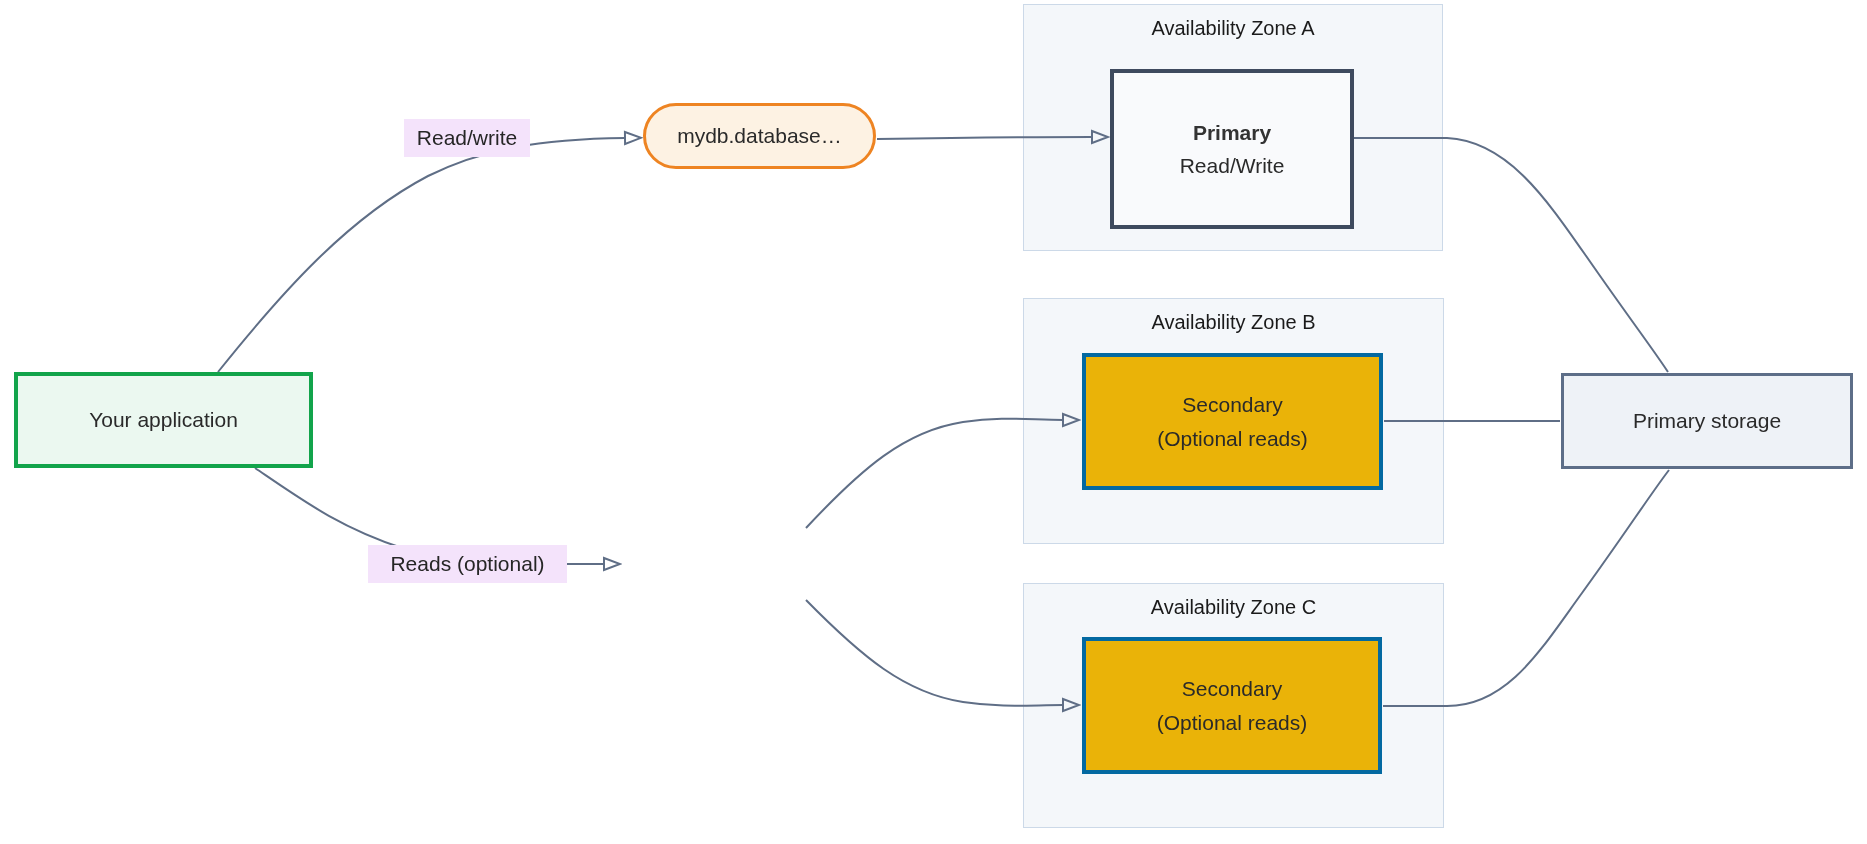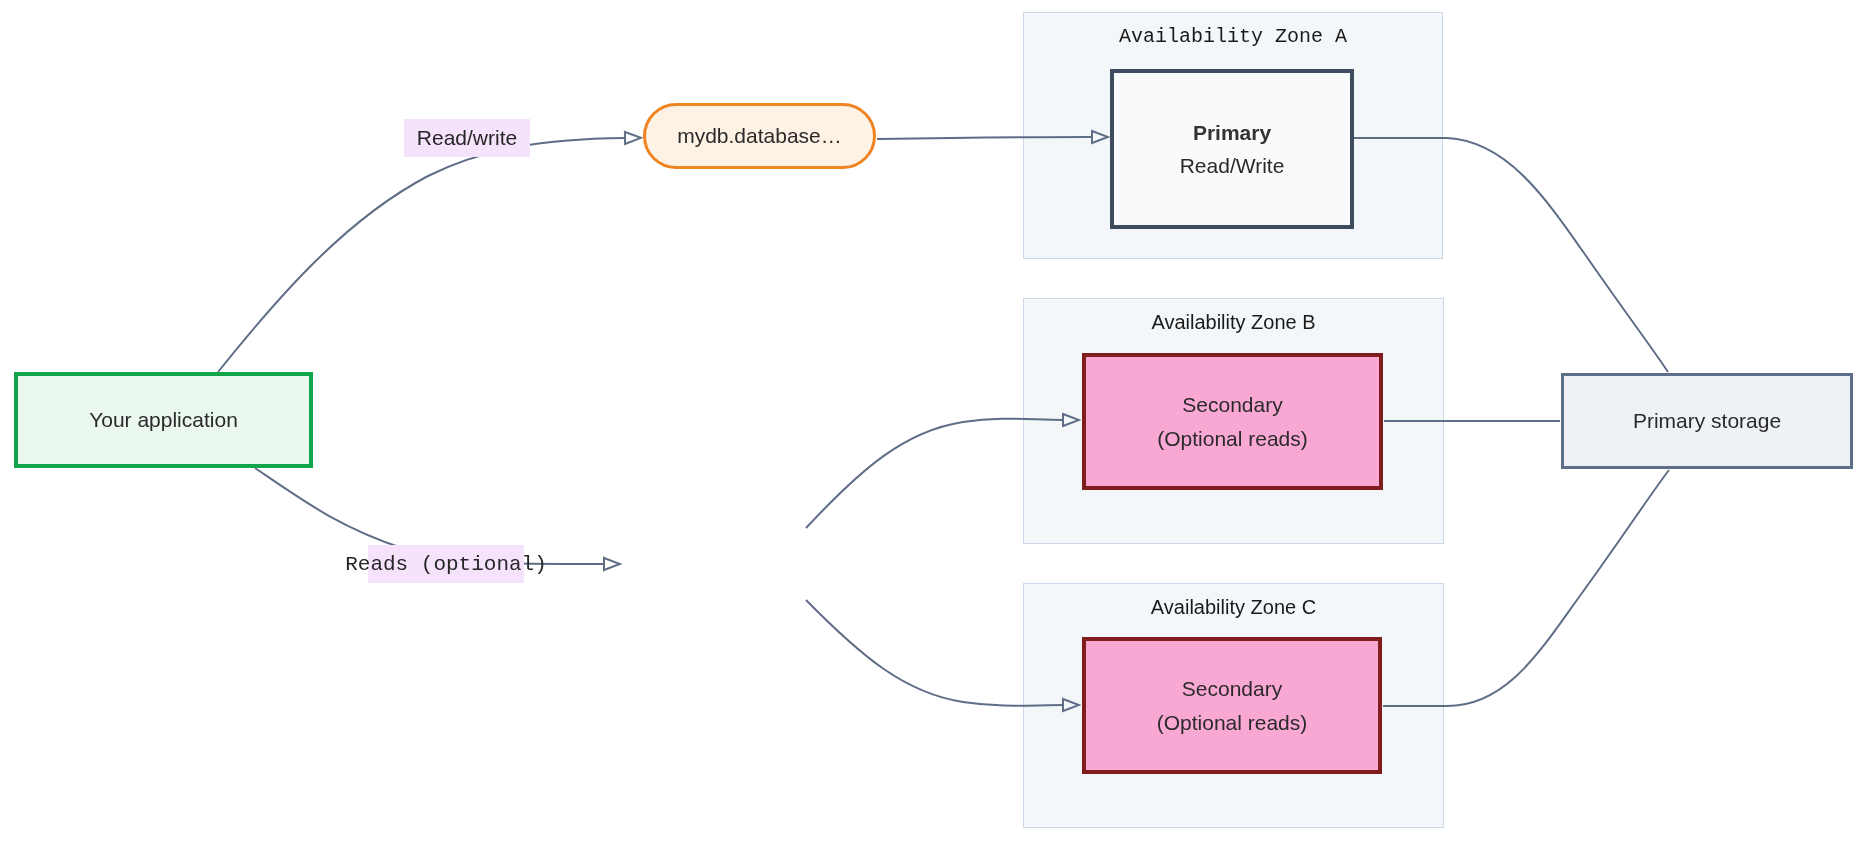--- a/index.html
+++ b/index.html
@@ -19,21 +19,21 @@
     z-index:1;
   }
   .zone-title{
     position:absolute;
     top:12px;left:0;right:0;
     text-align:center;
     font-size:20px;
     color:#1a1a1a;
     white-space:nowrap;
   }
-  #zoneA{left:1023px;top:12px;width:418px;height:245px;font-family:Liberation Mono, monospace;}
+  #zoneA{left:1023px;top:4px;width:418px;height:245px;}
   #zoneB{left:1023px;top:298px;width:419px;height:244px;}
   #zoneC{left:1023px;top:583px;width:419px;height:243px;}
   
   #edges{position:absolute;left:0;top:0;z-index:2;}
   #edges path{fill:none;stroke:#5f6e86;stroke-width:2px;}
   
   .node{
     position:absolute;
     display:flex;flex-direction:column;
     align-items:center;justify-content:center;
@@ -51,42 +51,42 @@
     background:#fdf2e3;border:3px solid #ee8422;border-radius:40px;
   }
   #pill-writer{left:643px;top:103px;width:233px;height:66px;text-align:right;}
   #pill-reader{left:623px;top:528px;width:282px;height:72px;}
   #primary{
     left:1110px;top:69px;width:244px;height:160px;
     background:#f9fafc;border:4px solid #3e4a5e;
     line-height:33px;
   }
   .secondary{
-    background:#f9a8d4;border:4px solid #7f1d1d;
+    background:#eab308;border:4px solid #0369a1;
     line-height:34px;
   }
   #secB{left:1082px;top:353px;width:301px;height:137px;}
   #secC{left:1082px;top:637px;width:300px;height:137px;}
   #storage{
     left:1561px;top:373px;width:292px;height:96px;
     background:#eef2f7;border:3px solid #5d6e88;
   }
   .node-title-bold{font-weight:bold;color:#333333;}
   
   .edge-label{
     position:absolute;
     background:#f4e3fb;
     font-size:21px;
     color:#262626;
     z-index:3;
     display:flex;align-items:center;justify-content:center;
     white-space:nowrap;
   }
   #label-rw{left:404px;top:119px;width:126px;height:38px;}
-  #label-ro{left:368px;top:545px;width:156px;height:38px;font-family:Liberation Mono, monospace;}
+  #label-ro{left:368px;top:545px;width:199px;height:38px;}
 </style>
 </head>
 <body>
 
 <div id="canvas">
 
   <div class="zone" id="zoneA">
     <div class="zone-title">Availability Zone A</div>
   </div>
   <div class="zone" id="zoneB">

